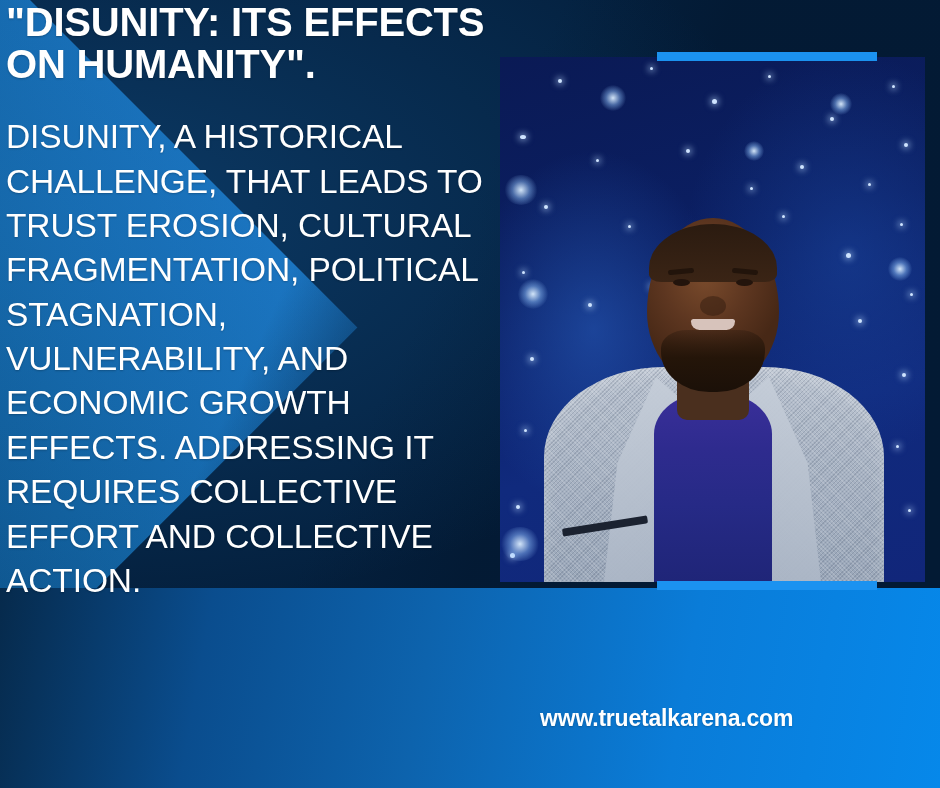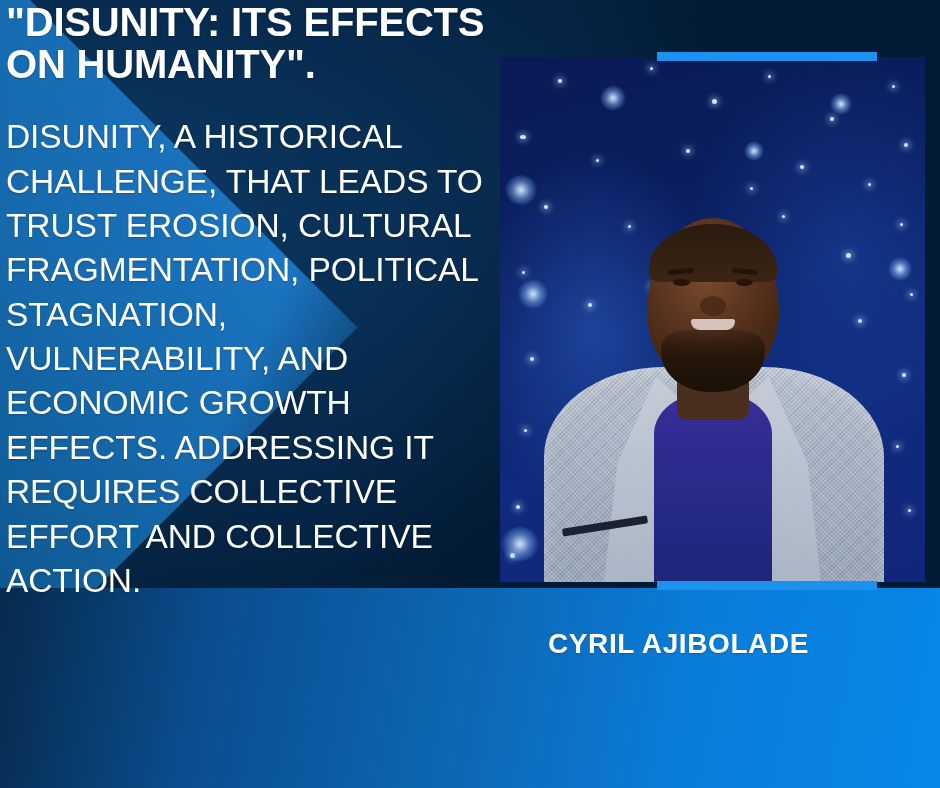--- a/index.html
+++ b/index.html
@@ -258,15 +258,15 @@
   </div>
 
   <div class="accent-top"></div>
   <div class="accent-bottom"></div>
 
   <div class="text-col">
     <h1 class="headline">"DISUNITY: ITS EFFECTS ON HUMANITY".</h1>
     <p class="body-copy">DISUNITY, A HISTORICAL CHALLENGE, THAT LEADS TO TRUST EROSION, CULTURAL FRAGMENTATION, POLITICAL STAGNATION, VULNERABILITY, AND ECONOMIC GROWTH EFFECTS. ADDRESSING IT REQUIRES COLLECTIVE EFFORT AND COLLECTIVE ACTION.</p>
   </div>
 
-  <div class="byline">CYRIL AJIBOLADE</div>
+  <div class="website">www.truetalkarena.com</div>
 
 </div>
 
 </body></html>

